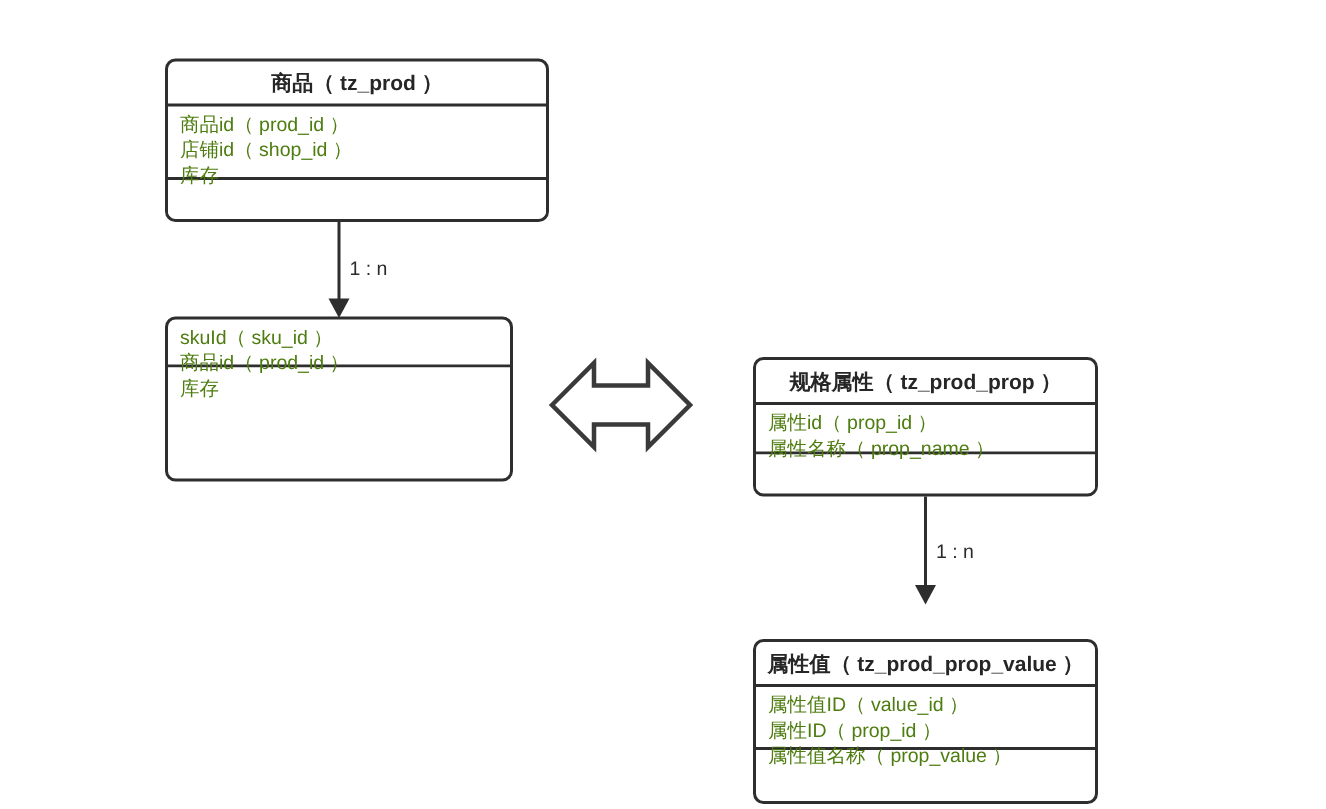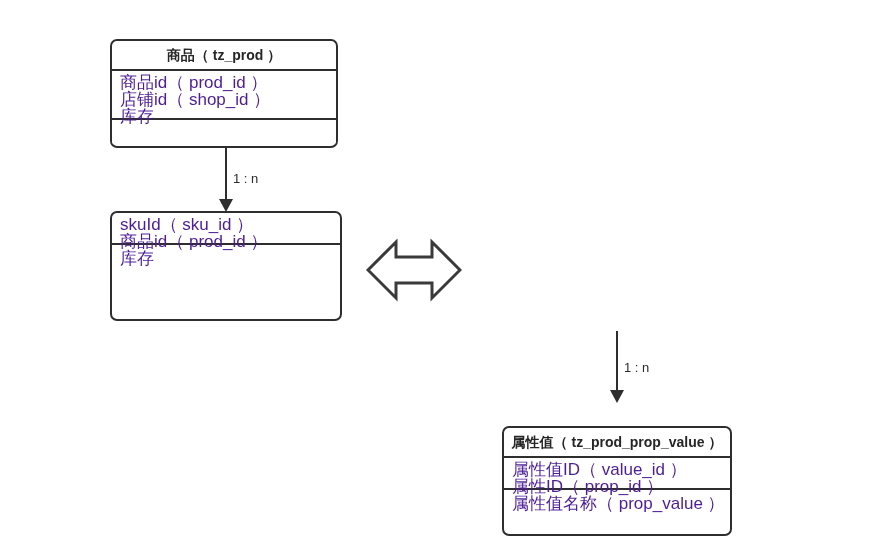--- a/index.html
+++ b/index.html
@@ -41,23 +41,23 @@
   }
   .entity-title .tbl {
     font-weight: bold;
   }
   .entity-fields {
     box-sizing: border-box;
     padding: 3px 8px 4px 8px;
     border-bottom: 2px solid #2e2e2e;
   }
   .field {
-    font-size: 17px;
+    font-size: 13px;
     line-height: 17px;
-    color: #4c1d95;
+    color: #4d7c0f;
     white-space: nowrap;
   }
   .entity-footer {
     box-sizing: border-box;
     background: #ffffff;
   }
 
   
   .conn {
     position: absolute;
@@ -85,21 +85,21 @@
 
   .bidir-arrow {
     position: absolute;
   }
 </style>
 </head>
 <body>
 
 <div id="canvas">
 
-  <div class="entity" style="left:110px; top:39px; width:228px; height:109px;">
+  <div class="entity" style="left:110px; top:39px; width:256px; height:109px;">
     <div class="entity-title">
       <span>商品</span><span class="tbl">（ tz_prod ）</span>
     </div>
     <div class="entity-fields" style="height:49px;">
       <div class="field">商品id（ prod_id ）</div>
       <div class="field">店铺id（ shop_id ）</div>
       <div class="field">库存</div>
     </div>
     <div class="entity-footer" style="height:24px;"></div>
   </div>
@@ -118,32 +118,42 @@
     </div>
     <div class="entity-footer" style="height:24px;"></div>
   </div>
 
   <div class="bidir-arrow" style="left:366px; top:234px; width:96px; height:72px;">
     <svg width="96" height="72" viewBox="0 0 96 72">
       <polygon points="2,36 30,8 30,23 66,23 66,8 94,36 66,64 66,49 30,49 30,64" fill="#ffffff" stroke="#3a3a3a" stroke-width="3" stroke-linejoin="miter"></polygon>
     </svg>
   </div>
 
+  <div class="entity" style="left:502px; top:238px; width:230px; height:93px;">
+    <div class="entity-title">
+      <span>规格属性</span><span class="tbl">（ tz_prod_prop ）</span>
+    </div>
+    <div class="entity-fields" style="height:33px;">
+      <div class="field">属性id（ prop_id ）</div>
+      <div class="field">属性名称（ prop_name ）</div>
+    </div>
+    <div class="entity-footer" style="height:24px;"></div>
+  </div>
 
   <div class="conn" style="left:590px; top:331px; width:80px; height:76px;">
     <div class="conn-line" style="left:26px; top:0px; height:62px;"></div>
     <div class="conn-head" style="left:20px; top:59px;"></div>
     <div class="conn-label" style="left:34px; top:29px;">1 : n</div>
   </div>
 
   <div class="entity" style="left:502px; top:406px; width:230px; height:110px;margin-top:20px;">
     <div class="entity-title">
       <span>属性值</span><span class="tbl">（ tz_prod_prop_value ）</span>
     </div>
-    <div class="entity-fields" style="height:32px;">
+    <div class="entity-fields" style="height:42px;">
       <div class="field">属性值ID（ value_id ）</div>
       <div class="field">属性ID（ prop_id ）</div>
       <div class="field">属性值名称（ prop_value ）</div>
     </div>
     <div class="entity-footer" style="height:24px;"></div>
   </div>
 
 </div>
 
 </body></html>

